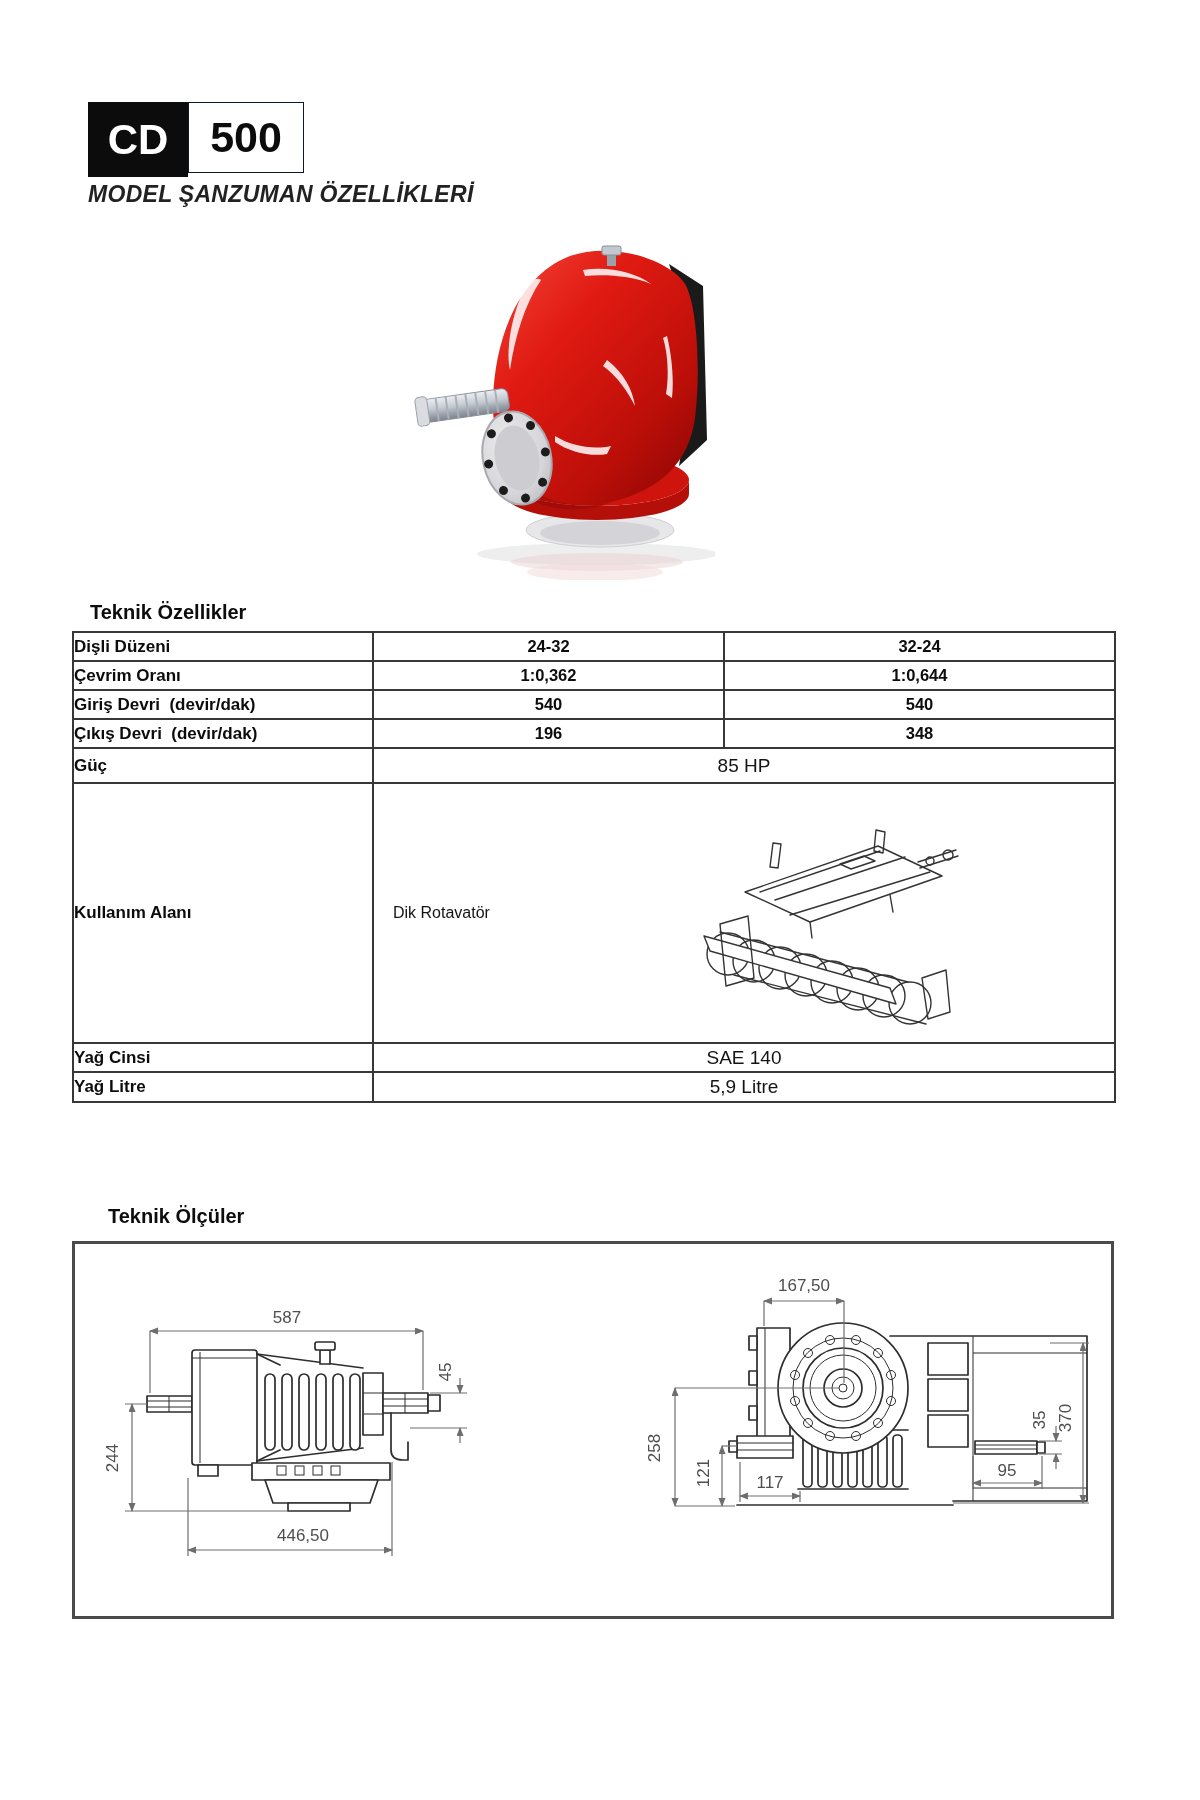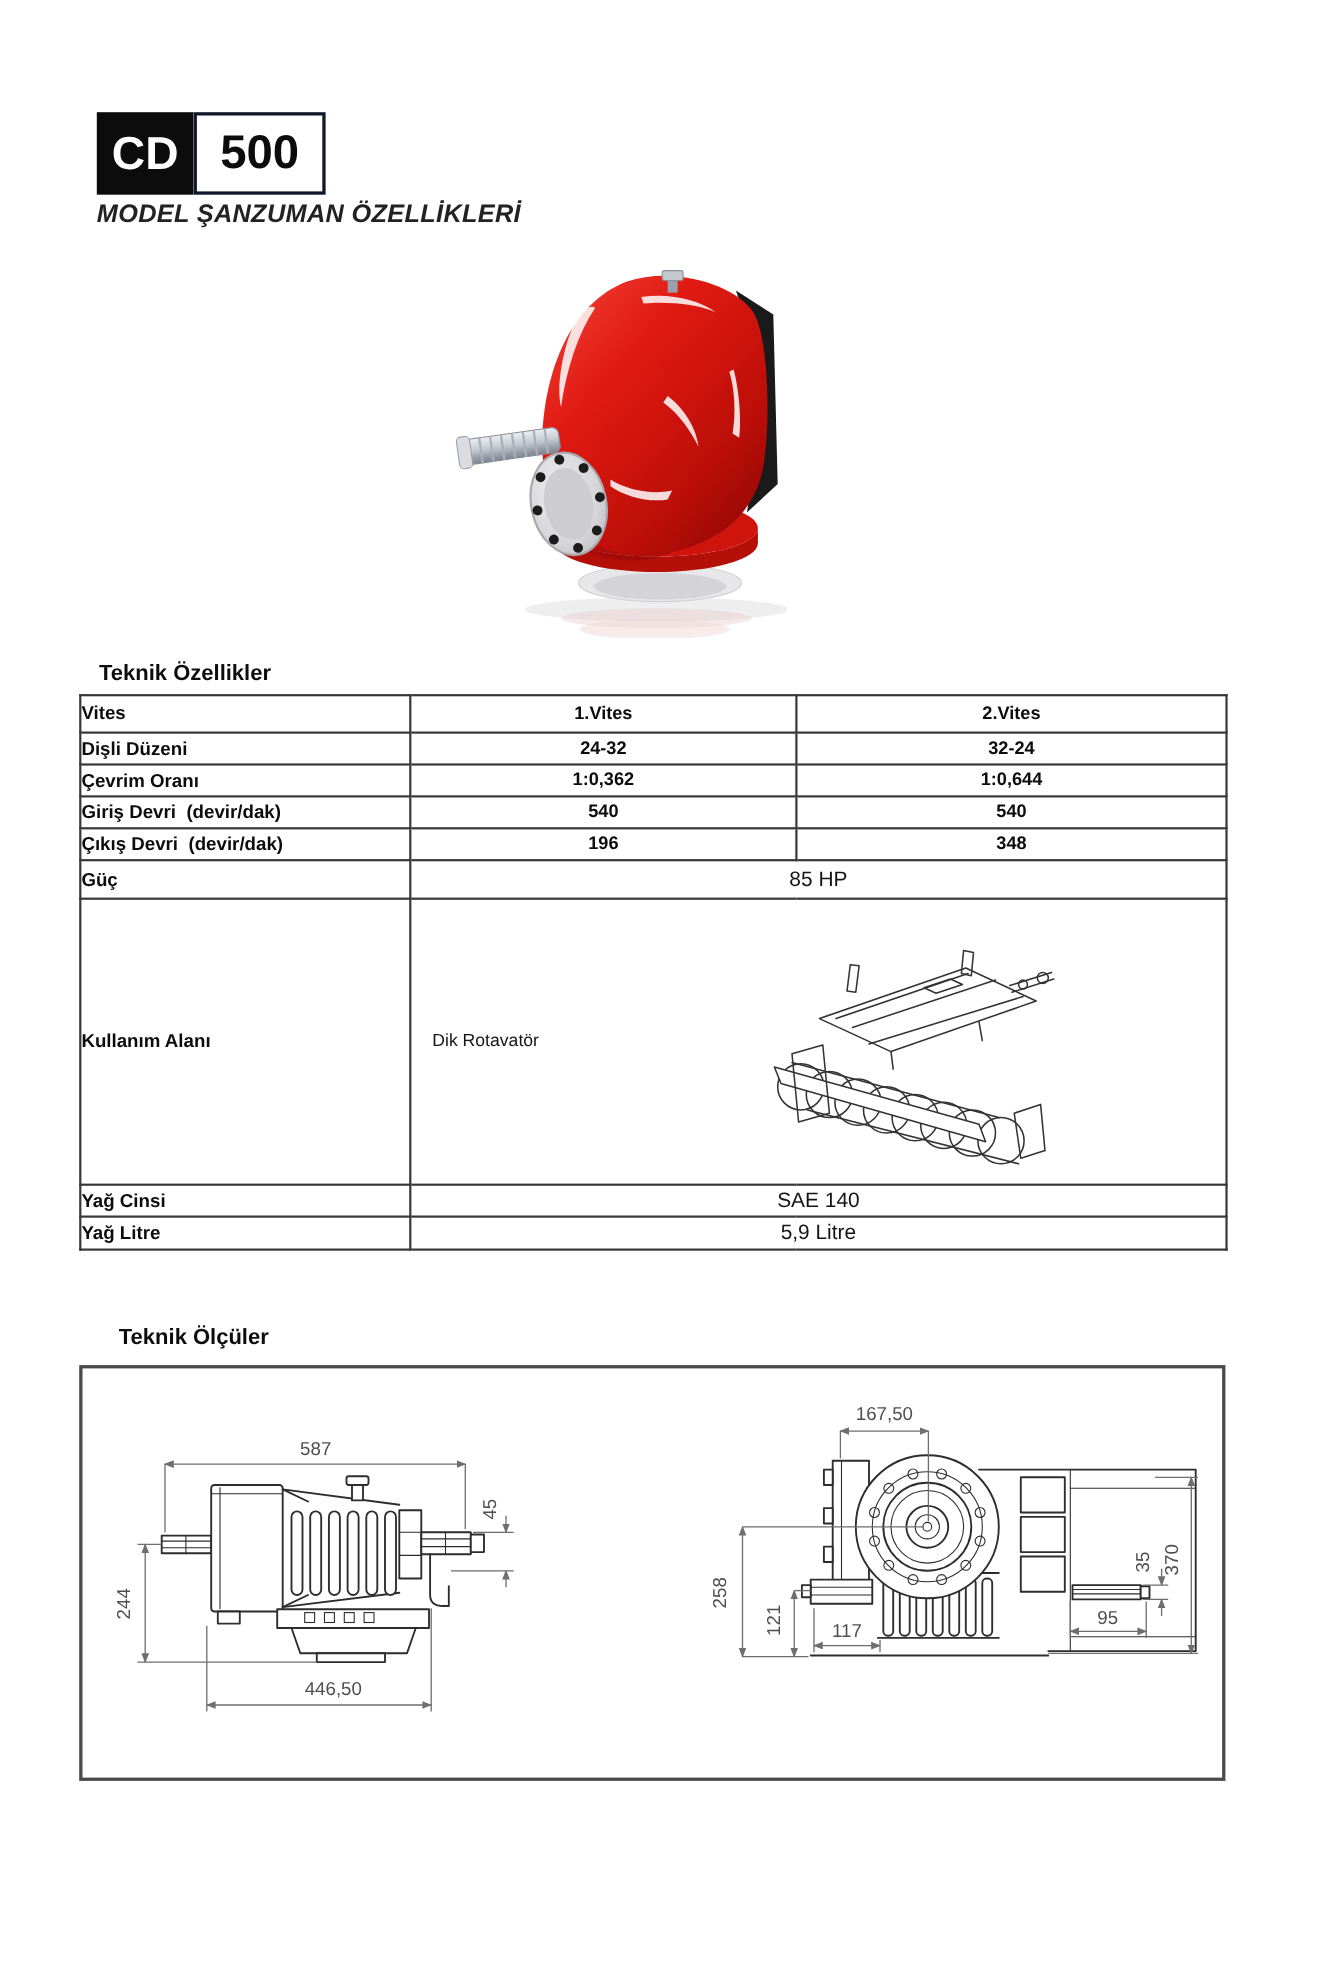--- a/index.html
+++ b/index.html
@@ -1,23 +1,23 @@
 <!DOCTYPE html>
 <html><head>
 <meta charset="utf-8">
 <style>
   html,body { margin:0; padding:0; background:#ffffff; }
   .page { position:relative; width:1200px; height:1800px; background:#ffffff;
           font-family:"Liberation Sans", sans-serif; color:#111; overflow:hidden; }
 
   
   .logo { position:absolute; left:88px; top:102px; display:flex; }
-  .logo-cd { width:88px; height:75px; background:#0c0c0c; color:#ffffff;
+  .logo-cd { width:100px; height:75px; background:#0c0c0c; color:#ffffff;
              font-weight:bold; font-size:42px; display:flex; align-items:center; justify-content:center; }
-  .logo-500 { width:114px; height:69px; background:#ffffff; border:3px solid #0f172a;
+  .logo-500 { width:114px; height:69px; background:#ffffff; border:1px solid #0f172a;
               color:#0c0c0c; font-weight:bold; font-size:43px;
               display:flex; align-items:center; justify-content:center; }
   .subtitle { position:absolute; left:88px; top:181px; font-style:italic; font-weight:bold;
               font-size:23px; color:#222; letter-spacing:.3px; }
 
   
   .product { position:absolute; left:345px; top:240px; width:370px; height:340px; }
 
   
   .h-sec { position:absolute; margin:0; font-size:20px; font-weight:bold; color:#0d0d0d; }
@@ -138,25 +138,20 @@
 
   <h2 class="h-sec h-specs">Teknik Özellikler</h2>
 
   <table class="specs">
     <colgroup>
         <col style="width:300px">
         <col style="width:351px">
         <col style="width:391px">
       </colgroup>
     <tbody>
-      <tr class="r-head">
-        <td class="lbl">Vites</td>
-        <td class="valb">1.Vites</td>
-        <td class="valb">2.Vites</td>
-      </tr>
       <tr class="r-data">
         <td class="lbl">Dişli Düzeni</td>
         <td class="valb">24-32</td>
         <td class="valb">32-24</td>
       </tr>
       <tr class="r-data">
         <td class="lbl">Çevrim Oranı</td>
         <td class="valb">1:0,362</td>
         <td class="valb">1:0,644</td>
       </tr>

